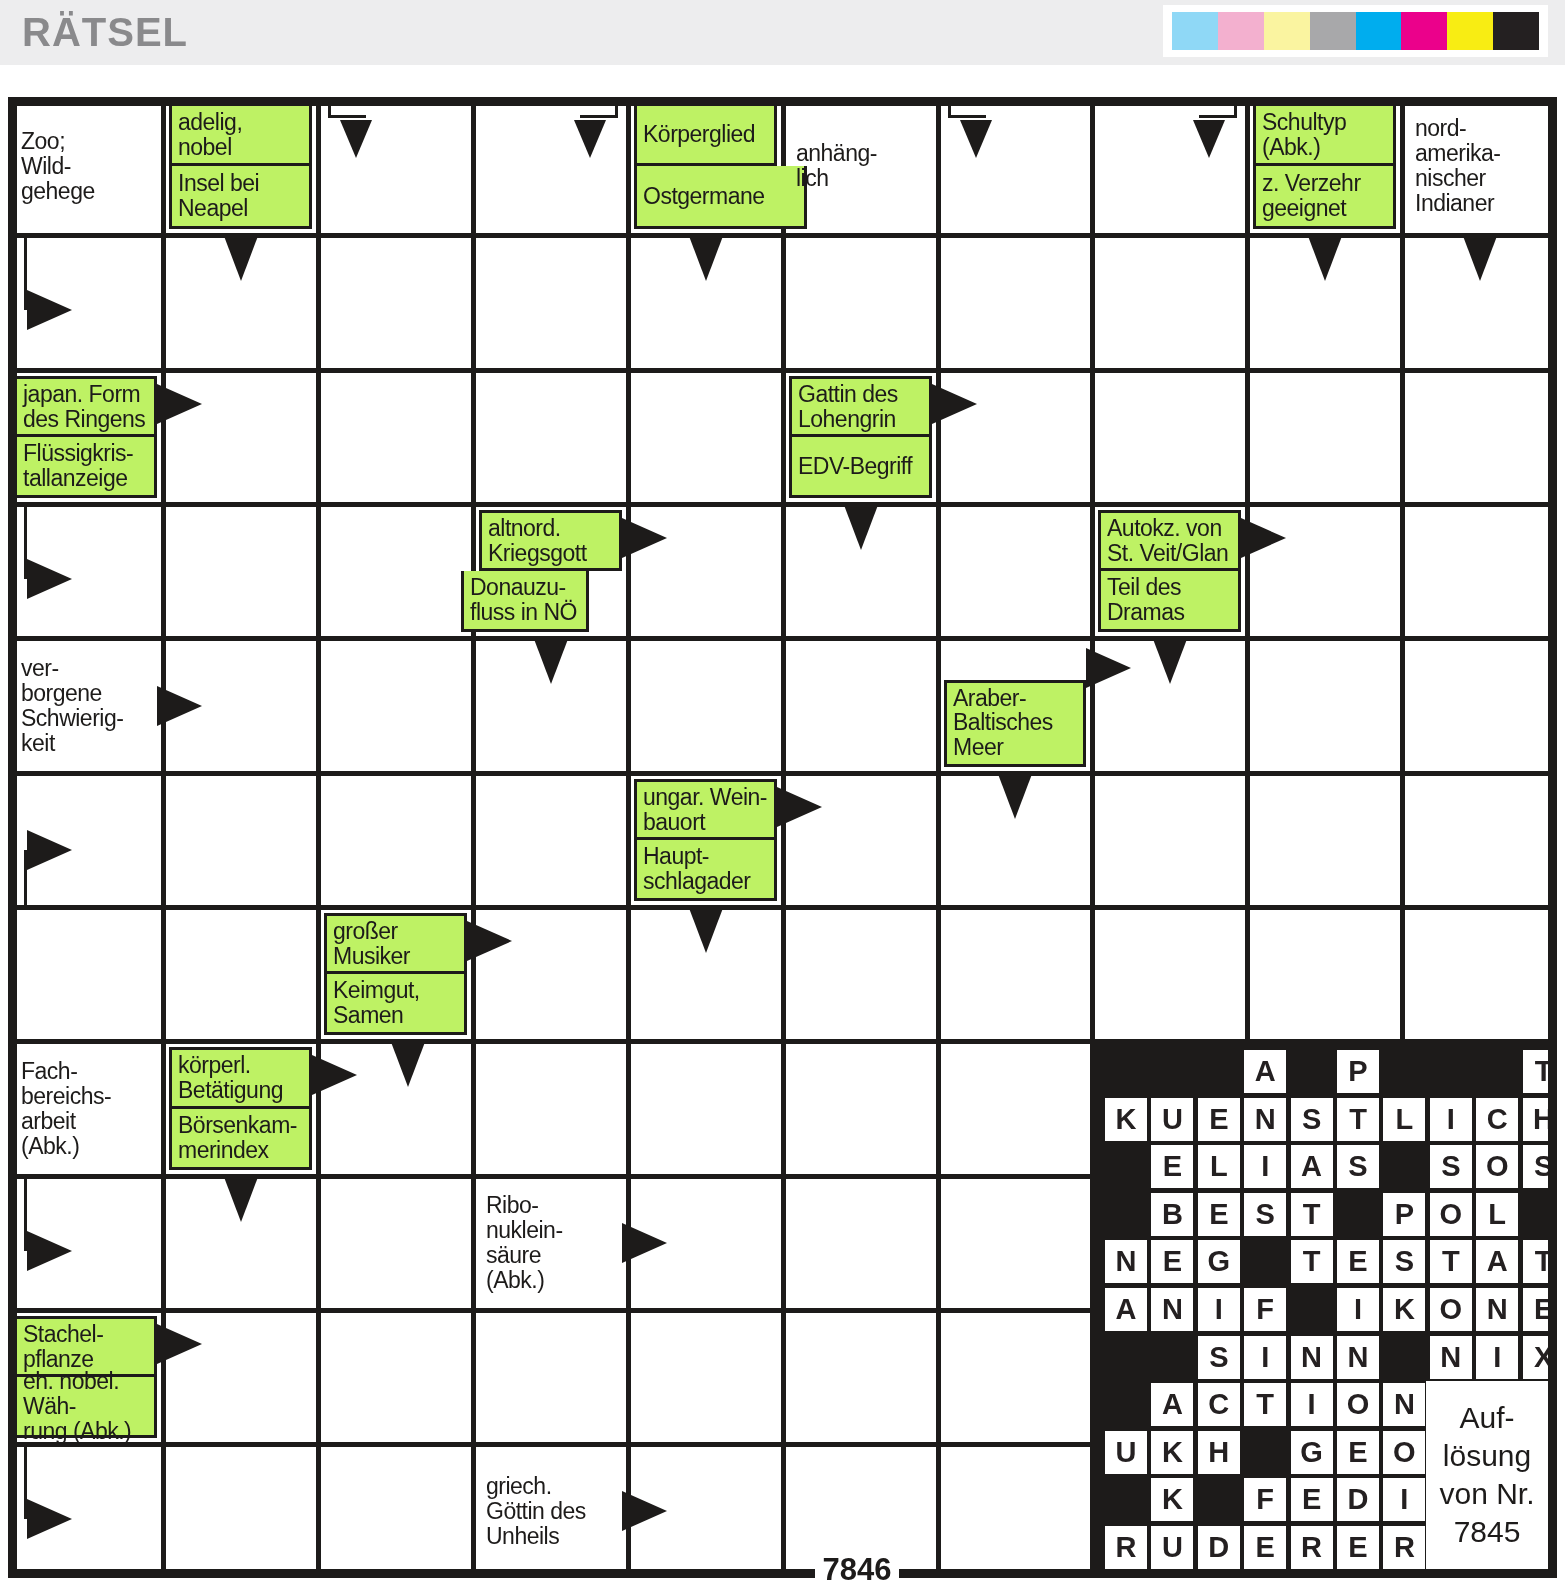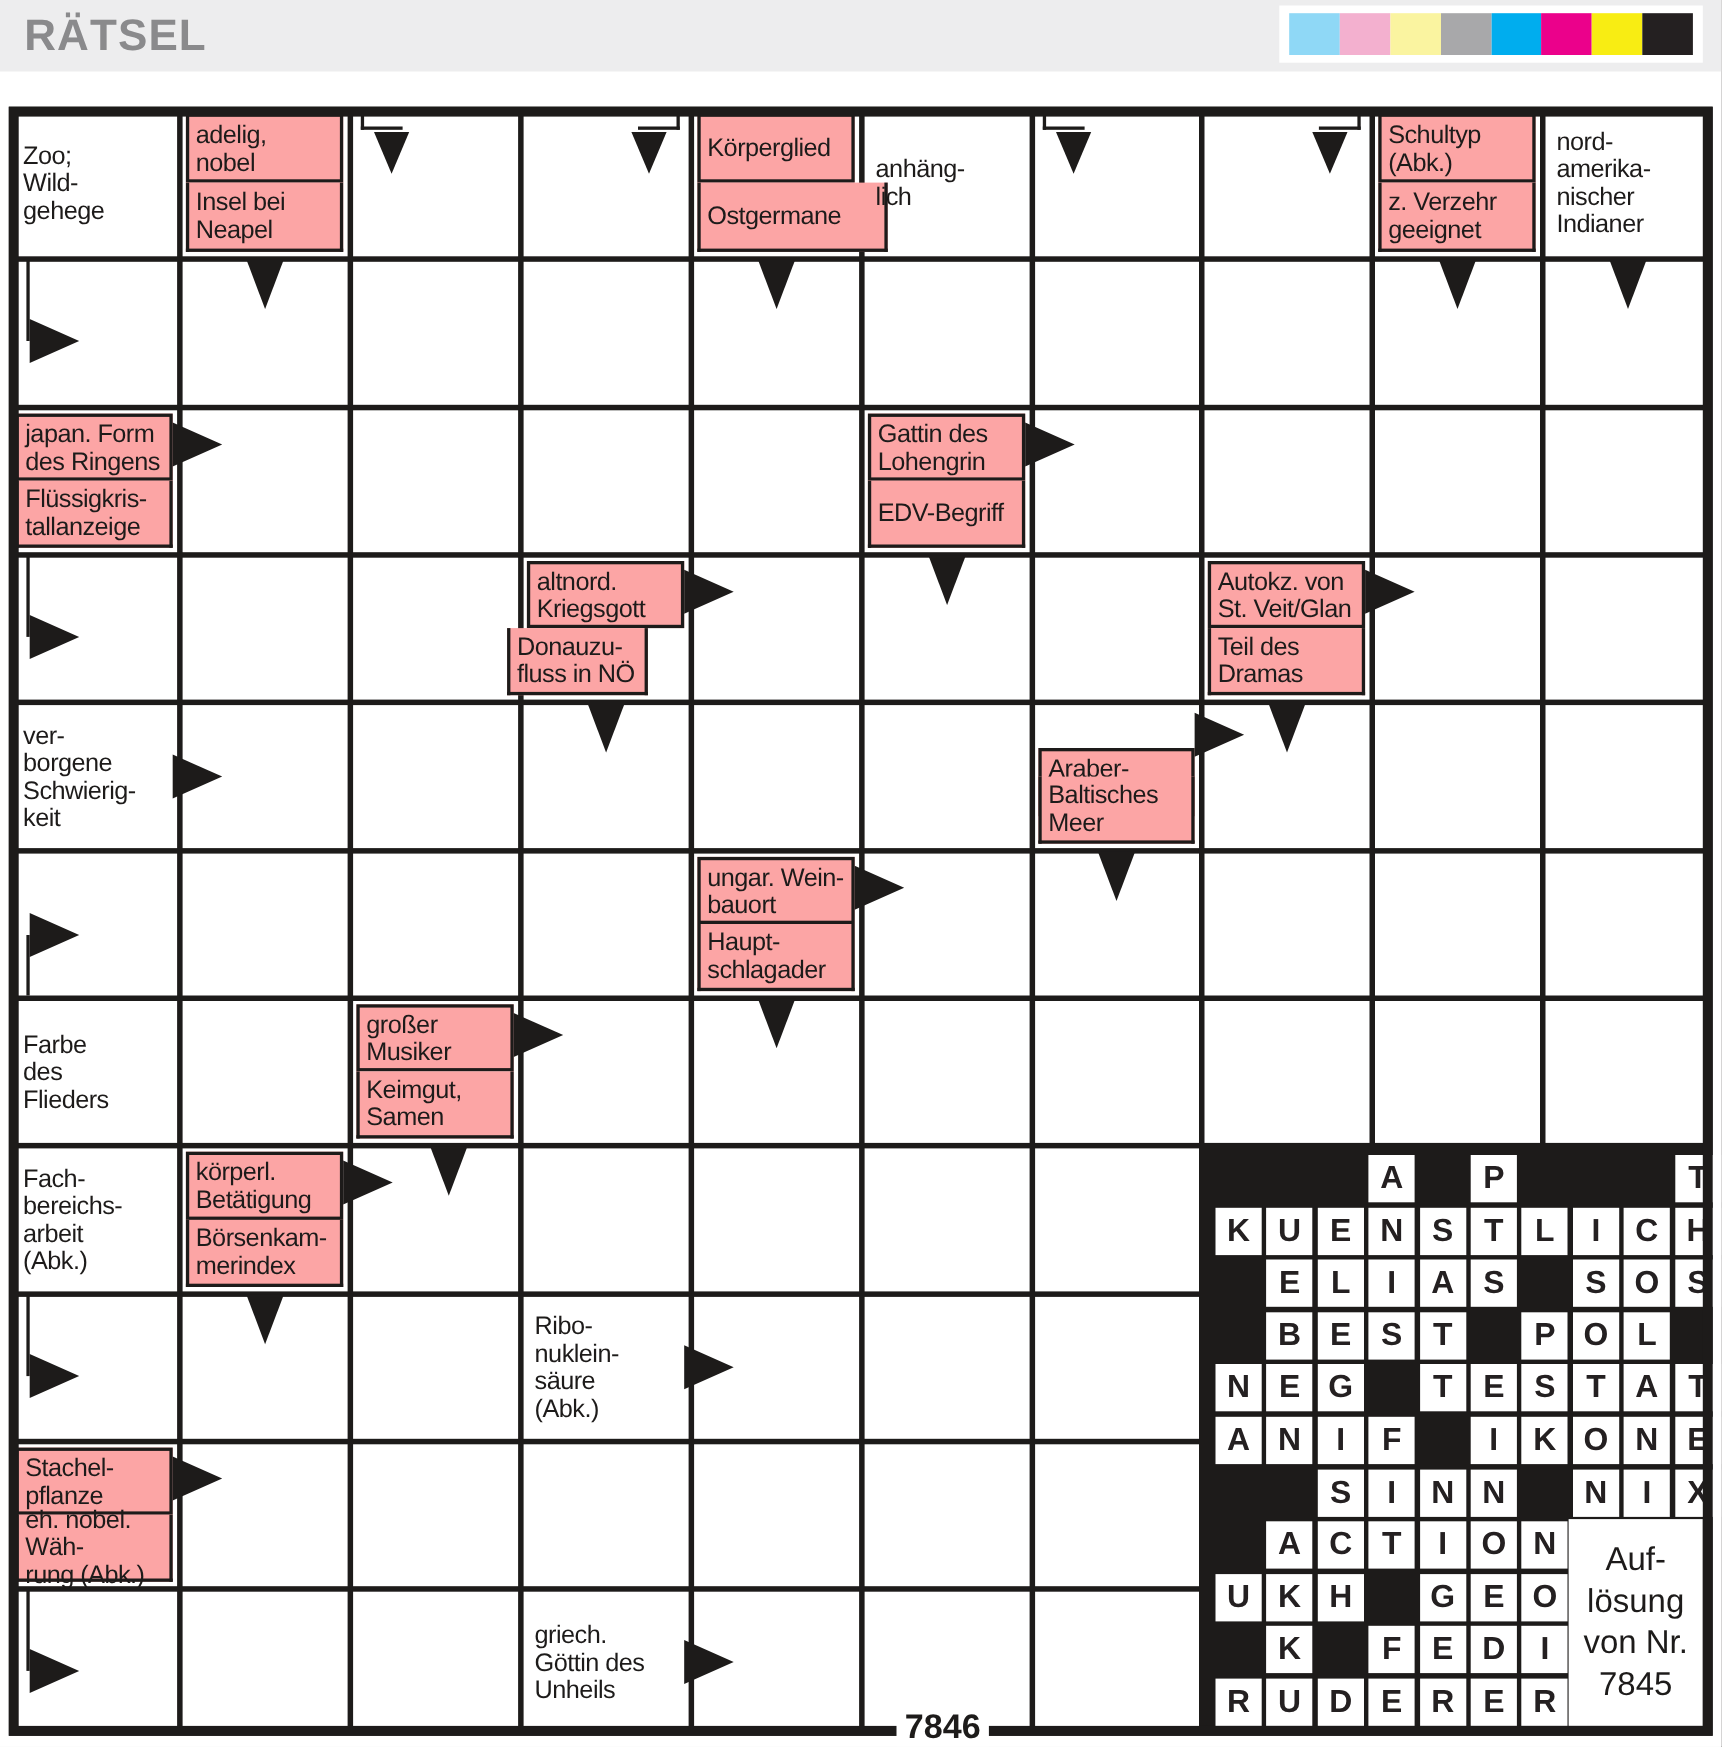--- a/index.html
+++ b/index.html
@@ -9,21 +9,21 @@
   .page-title{position:absolute;left:22px;top:10px;font-size:40px;font-weight:bold;
         color:#8a8a8c;letter-spacing:1px;}
   .colorbar{position:absolute;left:1163px;top:5px;width:385px;height:52px;background:#ffffff;
         display:flex;align-items:center;padding:0 9px;box-sizing:border-box;}
   .swatch{height:38px;flex:1;}
   .grid{position:absolute;left:8px;top:97px;width:1549px;height:1481px;background:#1d1b1a;}
   .cell{position:absolute;background:#ffffff;}
   .clue-single{position:absolute;display:flex;flex-direction:column;justify-content:center;
         padding-left:8px;font-size:23px;line-height:25px;white-space:pre-line;
         letter-spacing:-0.5px;box-sizing:border-box;}
-  .clue-box{position:absolute;background:#fca5a5;border:3px solid #1d1b1a;display:flex;
+  .clue-box{position:absolute;background:#bef264;border:3px solid #1d1b1a;display:flex;
         align-items:center;padding-left:6px;font-size:23px;line-height:25px;white-space:pre-line;
         letter-spacing:-0.5px;box-sizing:border-box;}
   .clue-box.lower{border-top:none;}
   .arrow-right{position:absolute;width:0;height:0;border-top:20px solid transparent;
         border-bottom:20px solid transparent;border-left:45px solid #1d1b1a;}
   .arrow-down{position:absolute;width:0;height:0;border-left:17px solid transparent;
         border-right:17px solid transparent;border-top:45px solid #1d1b1a;}
   .arrow-down.small{border-left-width:16px;border-right-width:16px;border-top-width:38px;}
   .eline{position:absolute;background:#1d1b1a;}
   .grid-border{position:absolute;left:0;top:0;right:0;bottom:0;border:9px solid #1d1b1a;
@@ -191,23 +191,20 @@
 Schwierig-
 keit</div>
       <div class="clue-box" style="left: 936px; top: 547px; width: 142px; height: 62px; margin-top: 36px;">Araber-
 mantel</div>
       <div class="clue-box lower" style="left: 936px; top: 609px; width: 142px; height: 61px;">Baltisches
 Meer</div>
       <div class="clue-box" style="left: 626px; top: 682px; width: 143px; height: 61px;">ungar. Wein-
 bauort</div>
       <div class="clue-box lower" style="left: 626px; top: 743px; width: 143px; height: 61px;">Haupt-
 schlagader</div>
-      <div class="clue-single" style="left: 5px; top: 814px; width: 145px; height: 126px;">Farbe
-des
-Flieders</div>
       <div class="clue-box" style="left: 316px; top: 816px; width: 143px; height: 61px;">großer
 Musiker</div>
       <div class="clue-box lower" style="left: 316px; top: 877px; width: 143px; height: 61px;">Keimgut,
 Samen</div>
       <div class="clue-single" style="left: 5px; top: 948px; width: 145px; height: 127px;">Fach-
 bereichs-
 arbeit
 (Abk.)</div>
       <div class="clue-box" style="left: 161px; top: 950px; width: 143px; height: 62px;">körperl.
 Betätigung</div>

